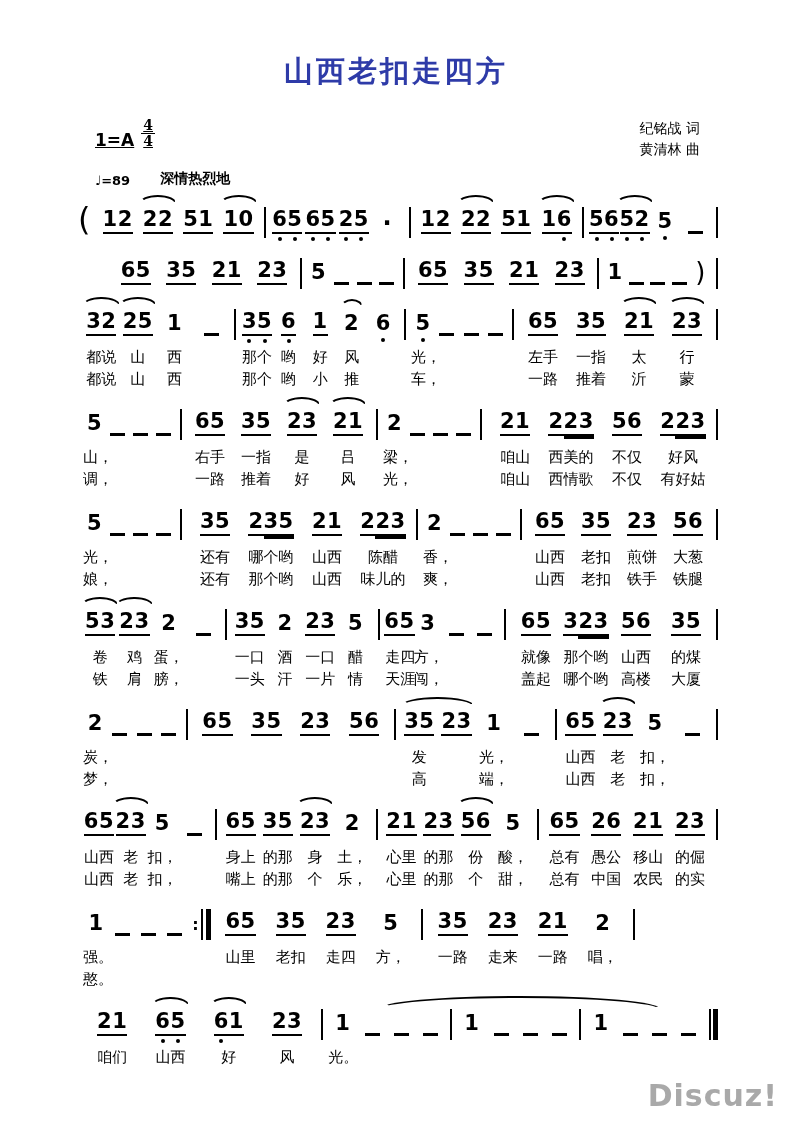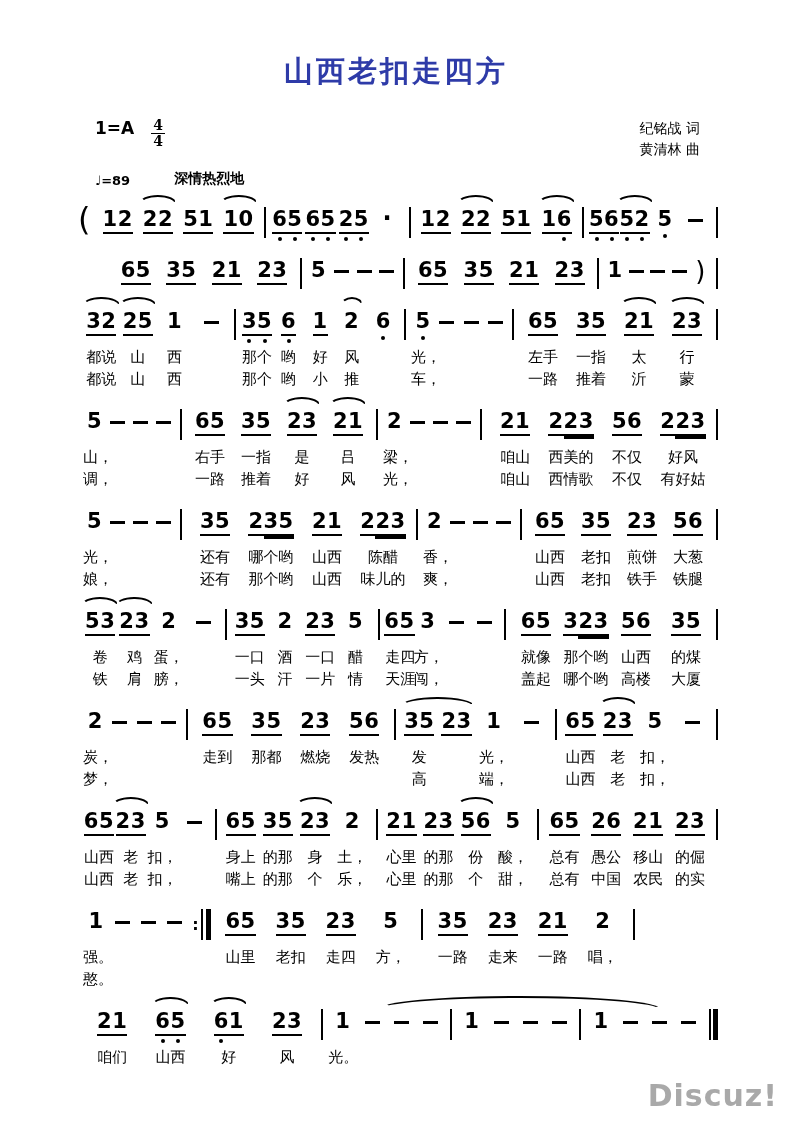--- a/index.html
+++ b/index.html
@@ -7,37 +7,37 @@
     width:792px; height:1121px; position:relative; overflow:hidden;
     background:#ffffff; color:#000;
     font-family:"DejaVu Sans","Liberation Sans",sans-serif;
   }
   .title {
     text-align:center; font-size:29px; font-weight:bold; letter-spacing:3px;
     color:#2e3ba8; padding-top:52px;
   }
   .meta-row { position:relative; margin:24px 92px 0 95px; height:54px; }
   .keysig { position:absolute; left:0; top:2px; font-size:17px; font-weight:bold;
-            display:flex; align-items:flex-start; gap:17px; }
+            display:flex; align-items:flex-end; gap:7px;text-decoration:underline; }
   .frac { display:inline-flex; flex-direction:column; align-items:center;
           font-size:14px; line-height:1.1; font-weight:bold;
           font-family:"DejaVu Serif","Liberation Serif",serif; }
   .frac .ft { border-bottom:1.6px solid #000; padding:0 2px; }
   .frac .fb { padding:0 2px; }
   .credits { position:absolute; right:0; top:2px; font-size:14px; line-height:1.5; }
-  .tempo-row { margin:0 0 0 95px; display:flex; gap:44px; align-items:flex-end; }
+  .tempo-row { margin:0 0 0 95px; display:flex; gap:30px; align-items:flex-end; }
   .tempo { font-size:13px; font-weight:bold; }
   .expr  { font-size:14px; font-weight:bold; }
 
   .score { margin:6px 0 0 78px; width:640px; }
   .score-line { display:flex; align-items:flex-start; position:relative;
                 padding-top:13px; margin-bottom:7px; }
   .paren { font-size:32px; line-height:30px; margin:-3px 2px 0 0; flex:none; }
   .measure { display:flex; flex-direction:column; padding:0 5px; min-width:0; }
-  .nrow { display:flex; align-items:flex-start; height:27px; }
+  .nrow { display:flex; align-items:flex-end; height:27px; }
   .tcell { flex:1; display:flex; justify-content:center; align-items:flex-start;
            position:relative; min-width:0; }
   .grp { position:relative; font-size:21px; font-weight:bold; line-height:25px;
          letter-spacing:0.5px; white-space:nowrap; }
   .u1 { border-bottom:2.2px solid #000; }
   .sub2 { position:relative; display:inline-block; }
   .sub2::after { content:""; position:absolute; left:0; right:0; bottom:-4.5px;
                  height:2.2px; background:#000; }
   .dash { width:15px; height:3px; background:#000; margin-top:12px; }
   .adot { font-size:24px; font-weight:bold; line-height:22px; }
@@ -746,26 +746,20 @@
           <span class="tcell">
             <span class="grp u1">35</span>
           </span>
           <span class="tcell">
             <span class="grp u1">23</span>
           </span>
           <span class="tcell">
             <span class="grp u1">56</span>
           </span>
         </div>
-        <div class="lrow">
-          <span class="lcell">走到</span>
-          <span class="lcell">那都</span>
-          <span class="lcell">燃烧</span>
-          <span class="lcell">发热</span>
-        </div>
       </div>
       <span class="bar"></span>
       <div class="measure" style="flex-grow: 10.2;">
         <div class="nrow">
           <span class="tcell">
             <span class="grp u1">35<span class="arc" style="left: -10%; width: 240%;"></span></span>
           </span>
           <span class="tcell">
             <span class="grp u1">23</span>
           </span>

